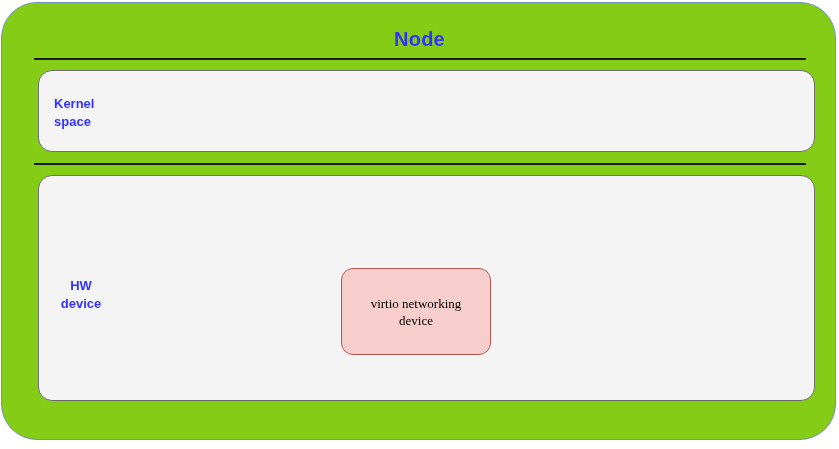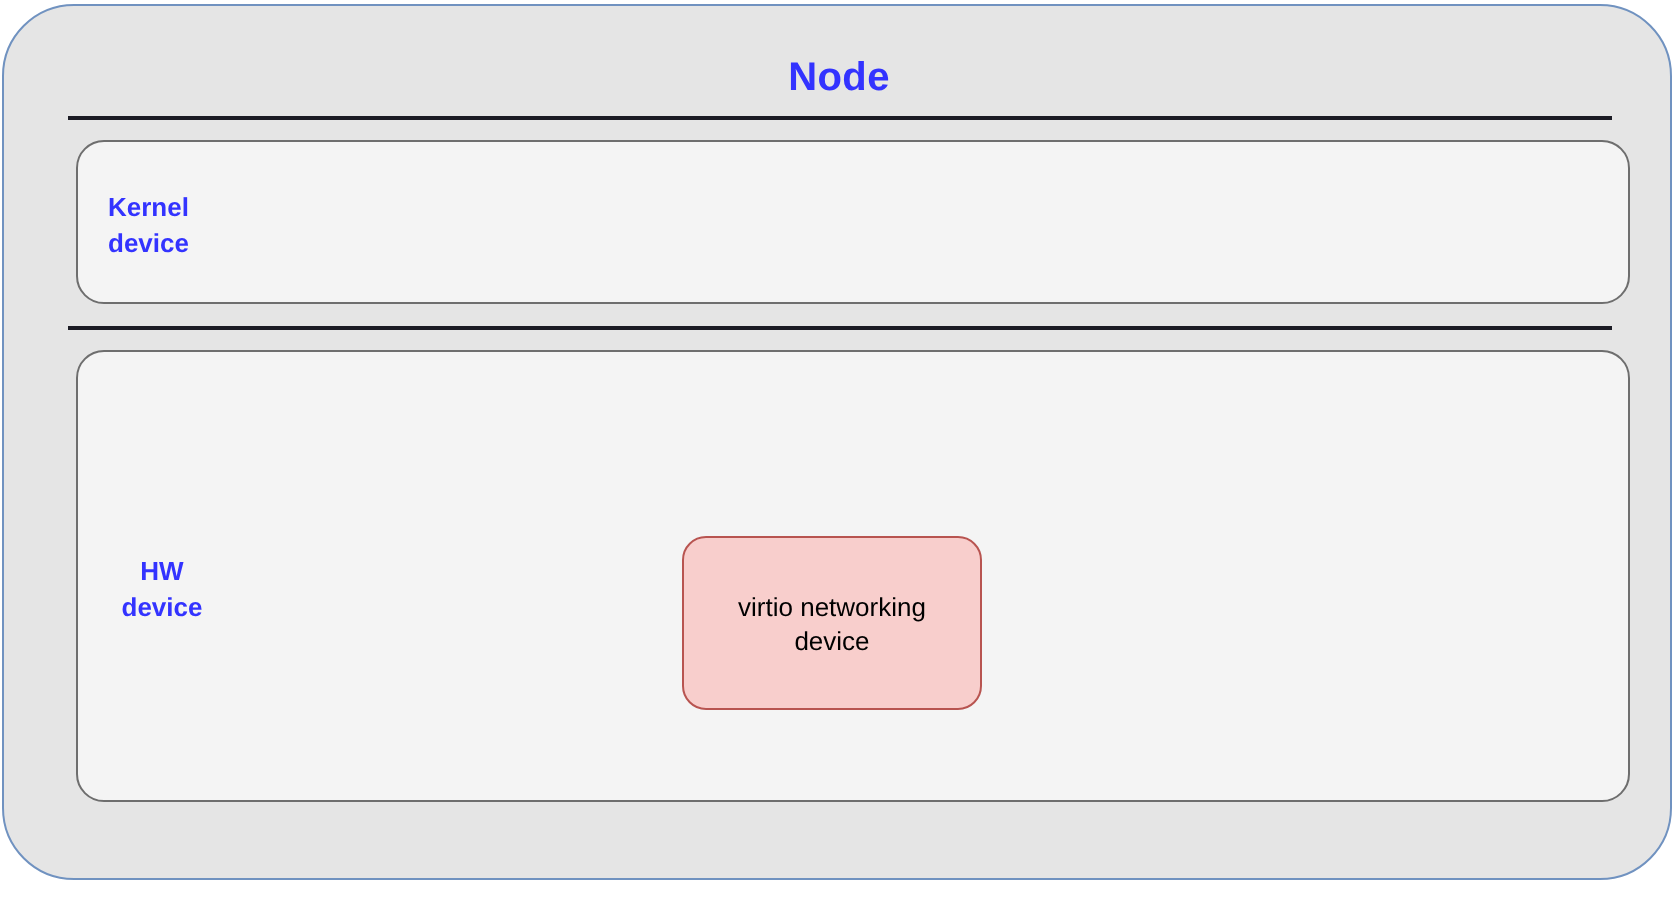--- a/index.html
+++ b/index.html
@@ -24,21 +24,21 @@
   }
 
   
   .node-container {
     position: absolute;
     left: 1px;
     top: 2px;
     width: 835px;
     height: 438px;
     box-sizing: border-box;
-    background: #e5e5e5;
+    background: #84cc16;
     border: 1px solid #7092c0;
     border-radius: 36px;
   }
 
   .node-title {
     position: absolute;
     left: 0;
     top: 24px;
     width: 835px;
     text-align: center;
@@ -122,37 +122,38 @@
     align-items: center;
     justify-content: center;
   }
   .device-label {
     font-size: 13px;
     color: #000000;
     text-align: center;
     line-height: 17px;
     white-space: pre-line;
     padding: 0 6px;
+    font-family: Liberation Serif, serif;
   }
 </style>
 </head>
 <body>
 
 <div id="canvas">
 
   <div class="node-container">
 
     <div class="node-title">Node</div>
 
     <div class="divider divider-top"></div>
 
     <div class="panel panel-kernel"></div>
 
     <div class="panel-label label-kernel">Kernel
-device</div>
+space</div>
 
     <div class="divider divider-mid"></div>
 
     <div class="panel panel-hw"></div>
 
     <div class="panel-label label-hw">HW
 device</div>
 
     <div class="device-box">
       <div class="device-label">virtio networking

